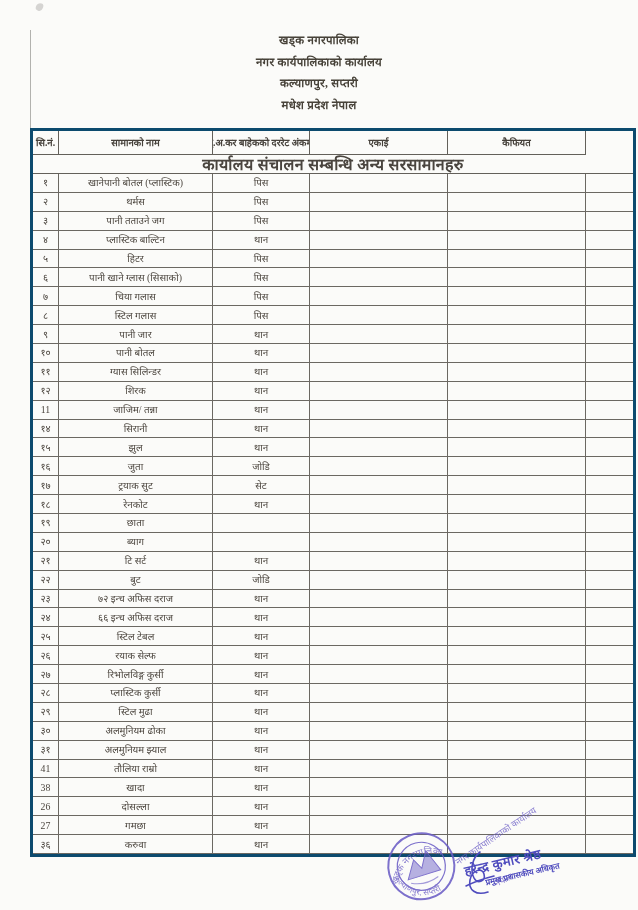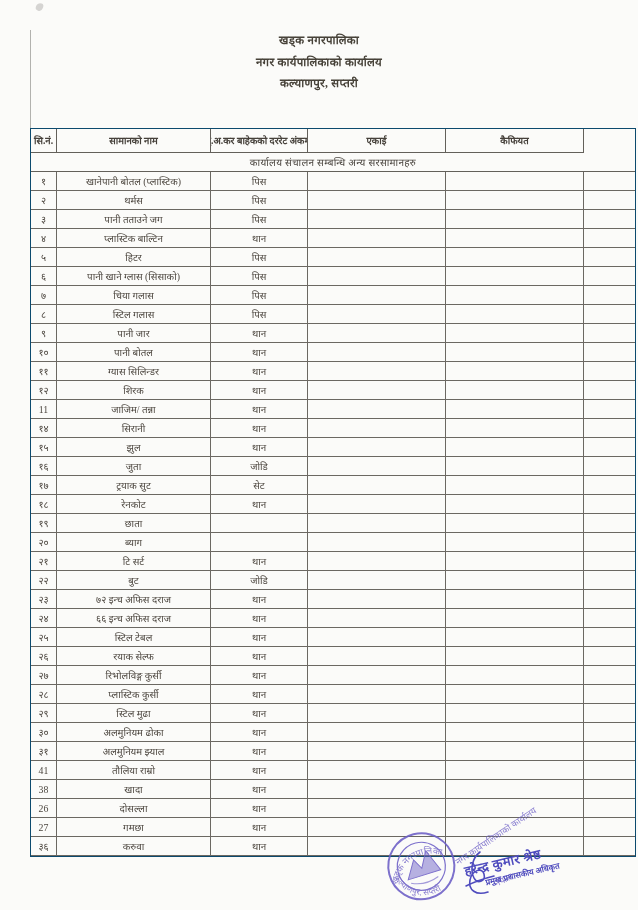--- a/index.html
+++ b/index.html
@@ -14,34 +14,34 @@
   .letterhead div{font-size:11.5px;font-weight:700;line-height:21.5px;color:#474239;letter-spacing:.3px;}
   
   .margin-line{position:absolute;left:30px;top:30px;width:1px;height:98px;background:#9a9994;opacity:.75;}
   .speck{position:absolute;left:36px;top:3px;width:7px;height:8px;background:#8e8d89;border-radius:60% 40% 55% 45%;opacity:.35;transform:rotate(20deg);}
   
   .tbl{
     position:absolute;left:30px;top:128px;width:606px;height:729px;
     display:grid;box-sizing:border-box;
     grid-template-columns:26px 154px 97px 138px 138px 1fr;
     grid-template-rows:24px 19px repeat(36, 1fr);
-    border:1px solid #0c4a6e;
+    border:3px solid #0c4a6e;
     background:transparent;
   }
   .tbl .th{
     font-size:9.6px;font-weight:700;color:#45403a;
     display:flex;align-items:center;justify-content:center;text-align:center;
     border-right:1px solid #63605a;border-bottom:1px solid #63605a;
     padding:0 1px;white-space:nowrap;overflow:hidden;
   }
   .tbl .th:nth-child(6){border-right:none;text-align:center;}
   .section-row{
     grid-column:1 / -1;
     display:flex;align-items:center;justify-content:center;
-    font-size:10px;color:#4a453f;border-bottom:1px solid #63605a;letter-spacing:.3px;
+    font-size:16px;color:#4a453f;border-bottom:1px solid #63605a;letter-spacing:.3px;font-weight:bold;
   }
   .rows-host{display:contents;}
   .row{display:contents;}
   .cell{
     display:flex;align-items:center;justify-content:center;text-align:center;
     font-size:9.8px;color:#4c463f;
     border-right:1px solid #6b6862;border-bottom:1px solid #6b6862;
     padding:0 2px;white-space:nowrap;overflow:hidden;
   }
   .row .cell:last-child{border-right:none;}
@@ -63,20 +63,21 @@
 </head>
 <body>
 
 <div class="speck"></div>
 <div class="margin-line"></div>
 
 <div class="letterhead">
   <div>खड्क नगरपालिका</div>
   <div>नगर कार्यपालिकाको कार्यालय</div>
   <div>कल्याणपुर, सप्तरी</div>
+  <div>मधेश प्रदेश नेपाल</div>
 </div>
 
 <div class="tbl">
   <div class="th">सि.नं.</div>
   <div class="th">सामानको नाम</div>
   <div class="th">मु.अ.कर बाहेकको दररेट अंकमा</div>
   <div class="th">एकाई</div>
   <div class="th">कैफियत</div>
 
   <div class="section-row">कार्यालय संचालन सम्बन्धि अन्य सरसामानहरु</div>

